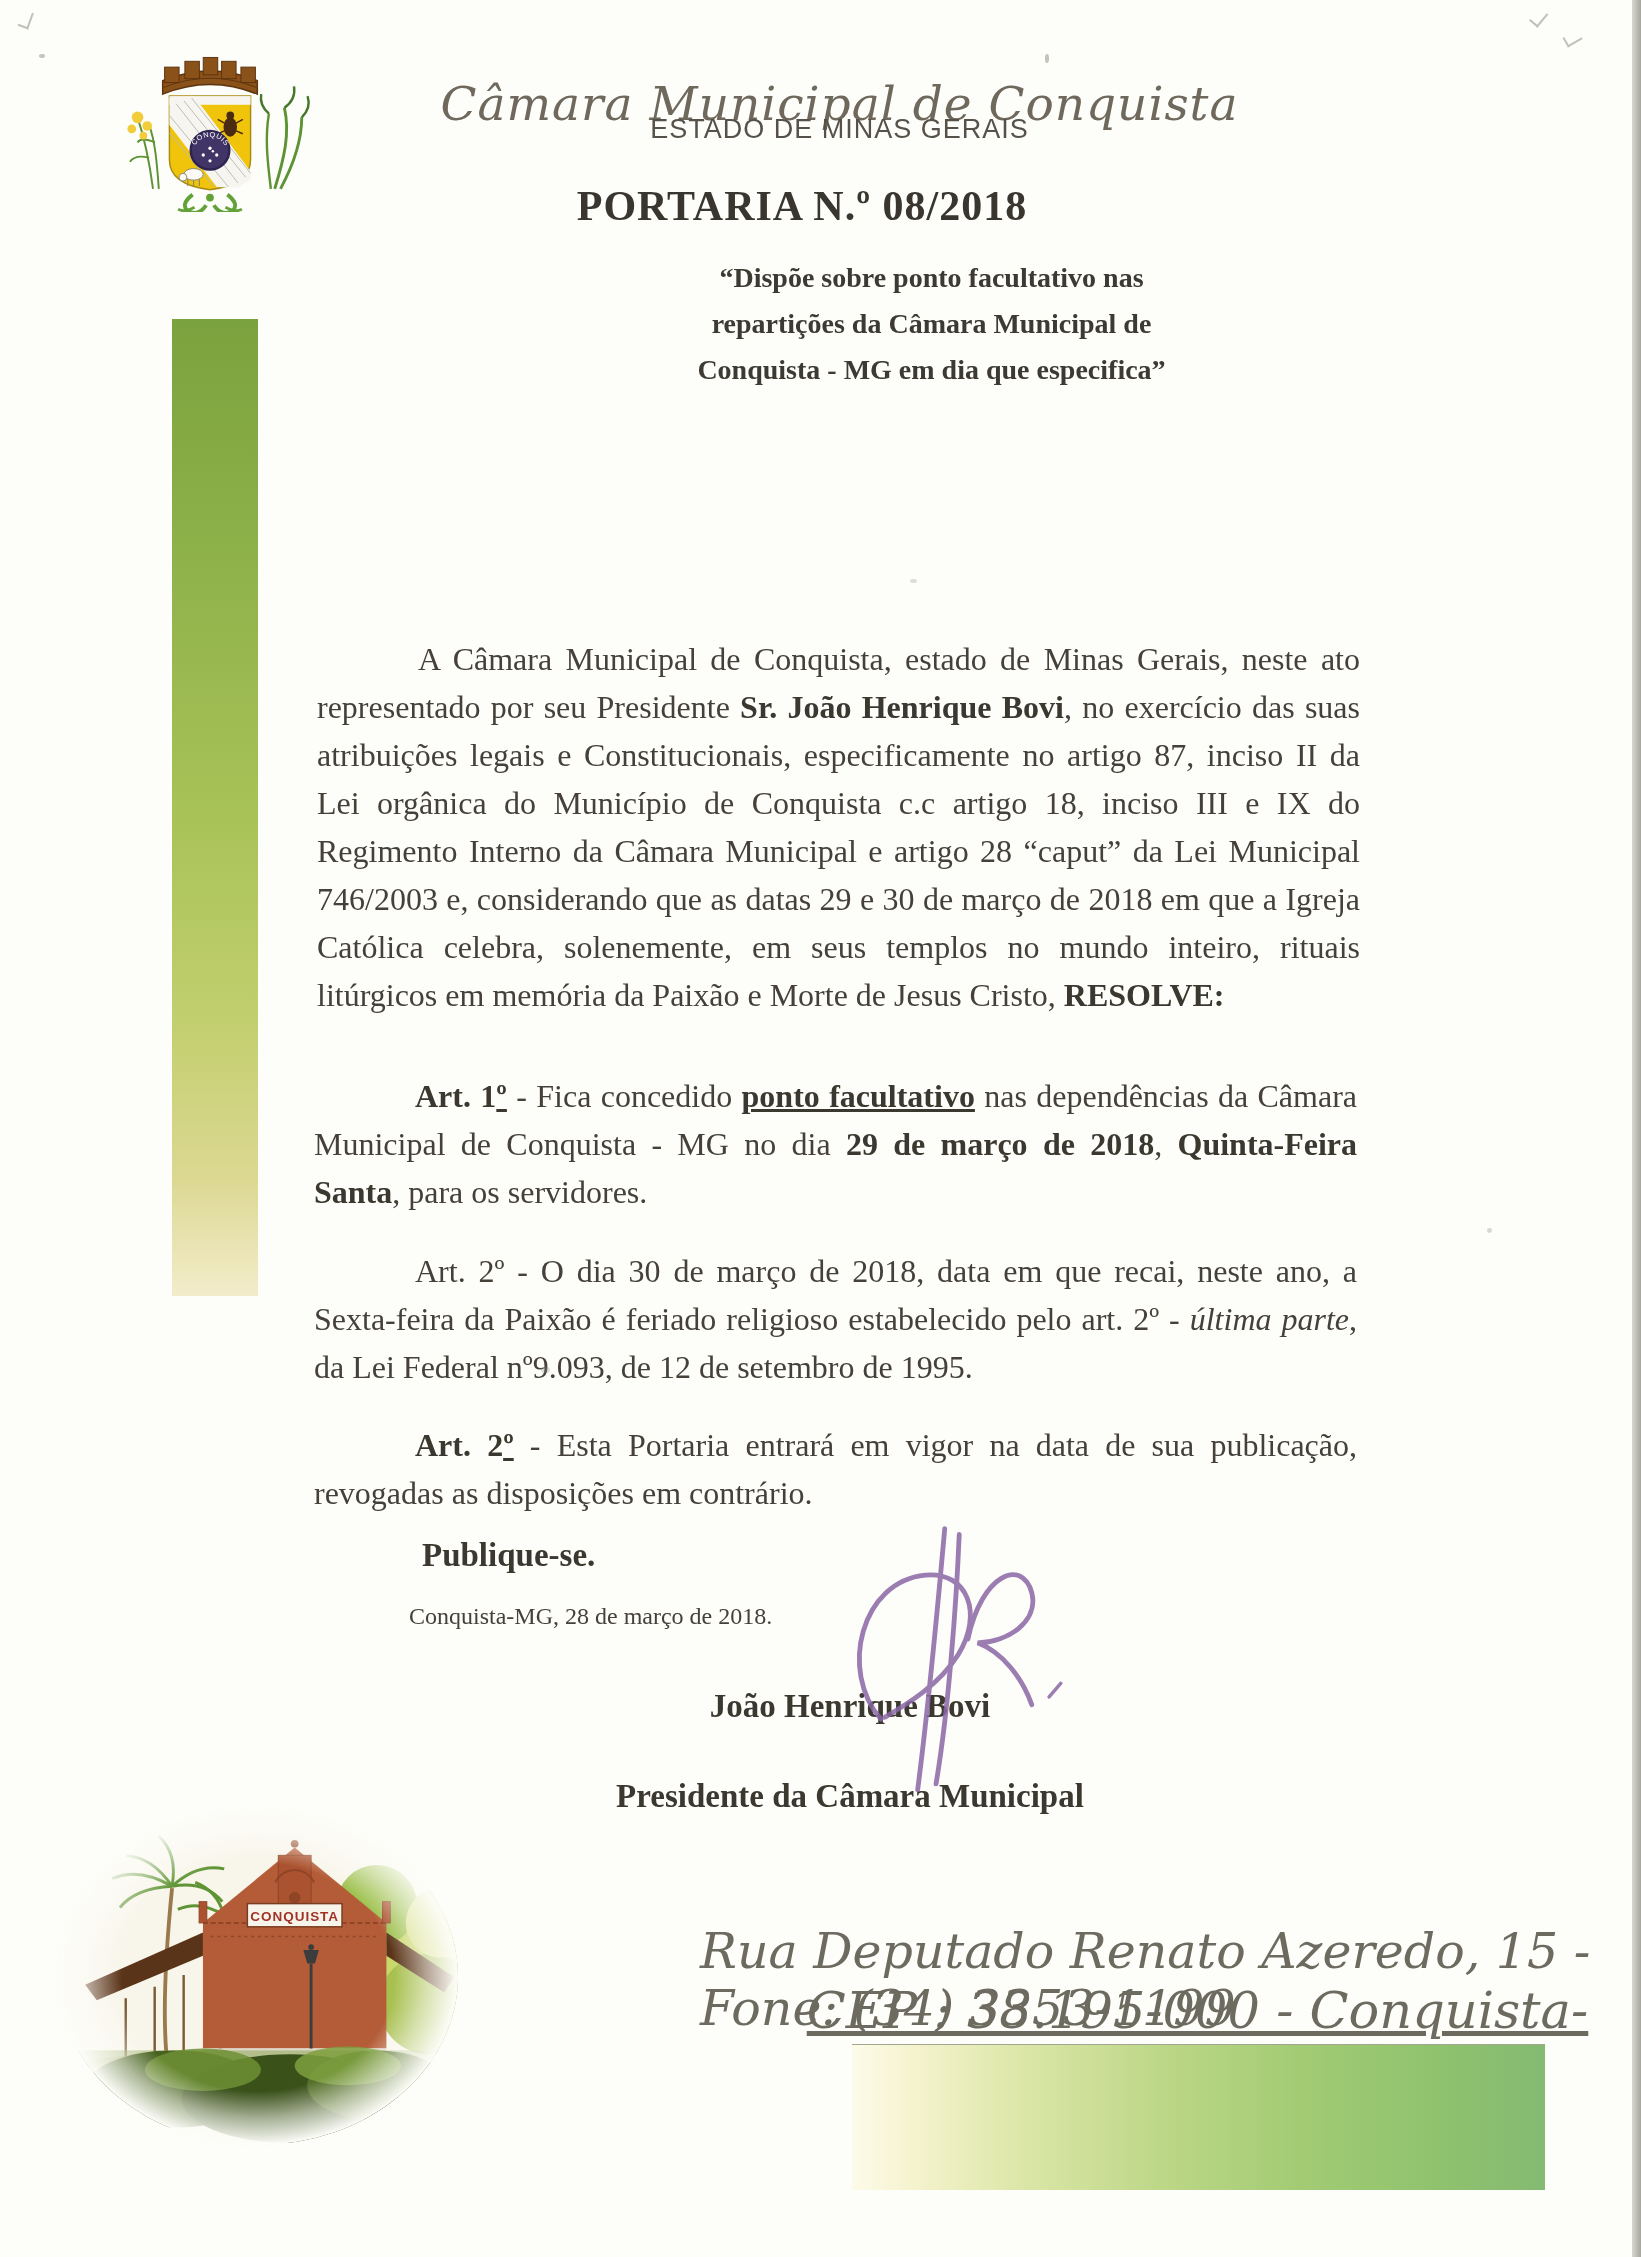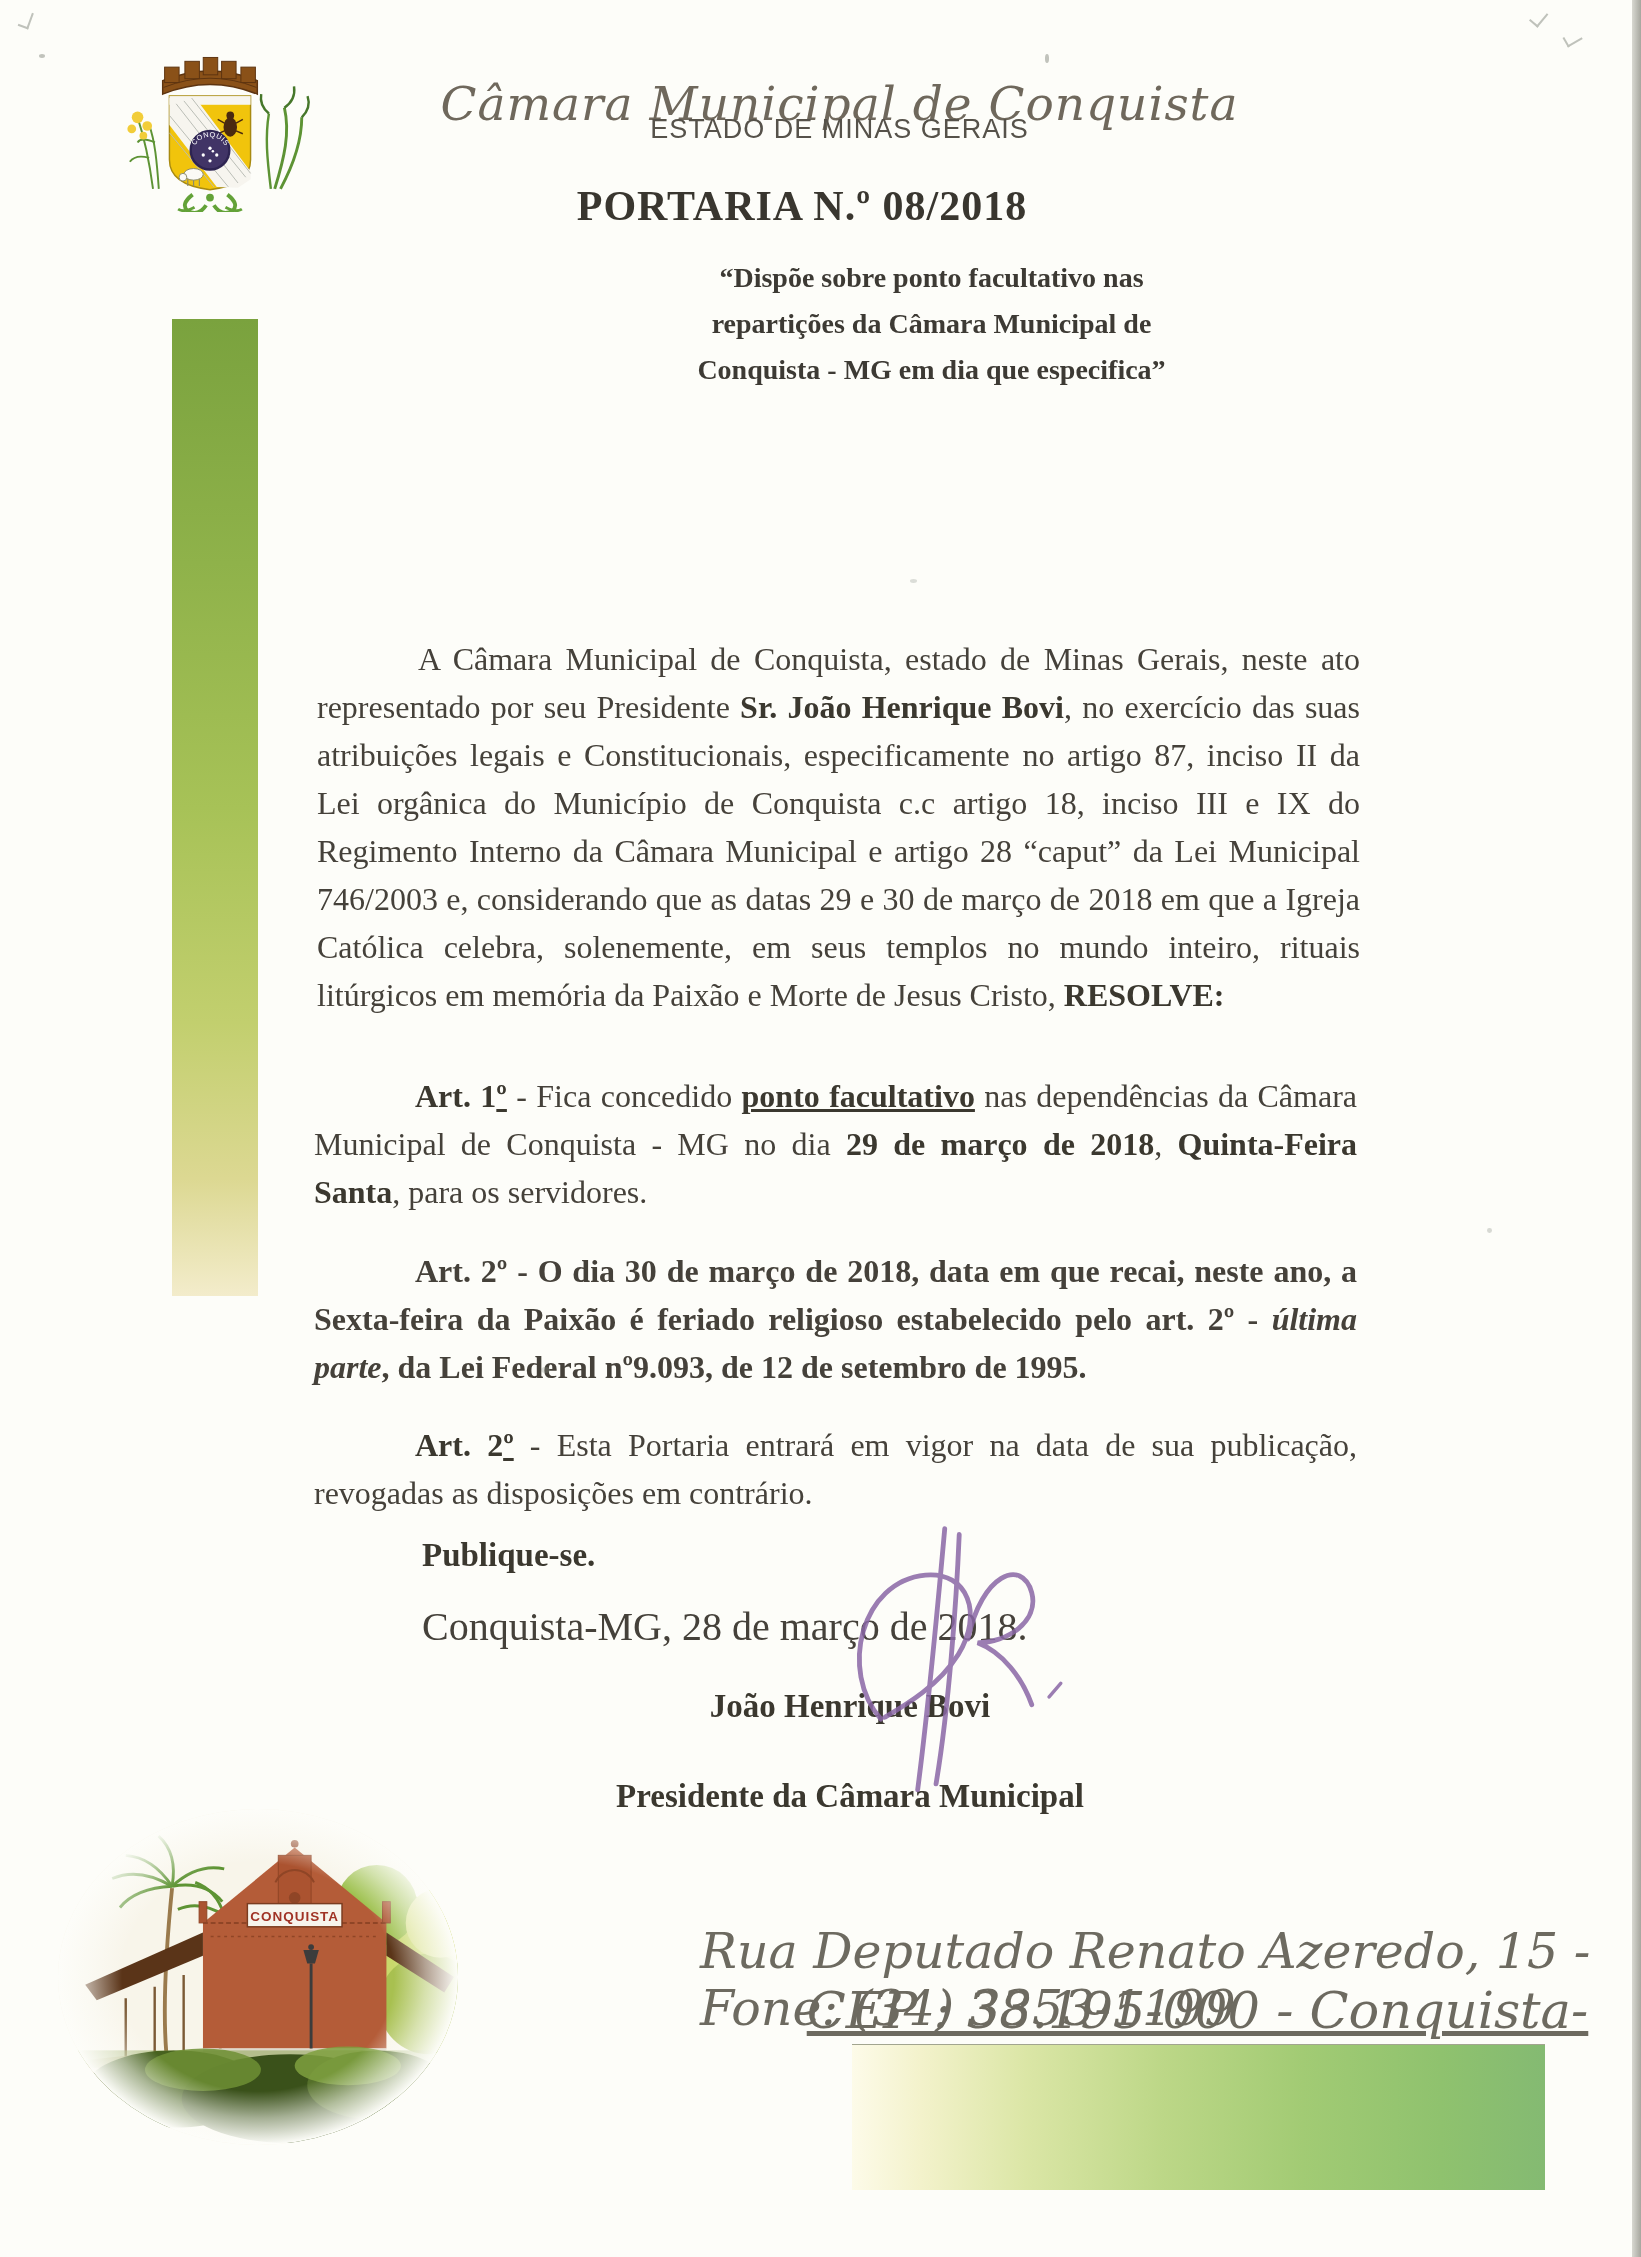--- a/index.html
+++ b/index.html
@@ -24,21 +24,21 @@
     background:linear-gradient(90deg,#fdfbe9 0%,#f3f2cb 10%,#dbe6a6 25%,#bcd787 45%,#a2cb74 65%,#8fc26e 85%,#84ba72 100%);}
 
   
   .para{left:314px;width:1043px;font-size:32px;line-height:48px;text-align:justify;
     text-indent:101px;color:#45413a;}
   .para b{color:#3b382f;}
   .ul{text-decoration:underline;}
   .it{font-style:italic;}
   .ord{text-decoration:underline;}
   .publish{left:422px;top:1537px;font-size:33px;font-weight:bold;color:#3b382f;}
-  .dateline{left:422px;top:1603px;font-size:40px;color:#45413a;}
+  .dateline{left:409px;top:1603px;font-size:24px;color:#45413a;}
   .sig-name{left:367px;top:1688px;width:966px;text-align:center;font-weight:bold;font-size:33px;color:#3b382f;}
   .sig-role{left:367px;top:1778px;width:966px;text-align:center;font-weight:bold;font-size:33px;color:#3b382f;}
   .signature-svg{left:821px;top:1521px;width:290px;height:290px;z-index:5;}
 
   
   .photo-wrap{left:58px;top:1809px;width:400px;height:336px;border-radius:50%;overflow:hidden;}
   .photo-vignette{left:58px;top:1809px;width:400px;height:336px;border-radius:50%;
     background:radial-gradient(closest-side,rgba(253,253,249,0) 68%,rgba(253,253,249,.55) 84%,#fdfdf9 100%);}
 
   
@@ -138,21 +138,21 @@
   <div class="abs bar-left"></div>
 
   <p class="abs para" style="top:632px;margin:3px;">
     <span>A Câmara Municipal de Conquista, estado de Minas Gerais, neste ato representado por seu Presidente </span><b>Sr. João Henrique Bovi</b><span>, no exercício das suas atribuições legais e Constitucionais, especificamente no artigo 87, inciso II da Lei orgânica do Município de Conquista c.c artigo 18, inciso III e IX do Regimento Interno da Câmara Municipal e artigo 28 “caput” da Lei Municipal 746/2003 e, considerando que as datas 29 e 30 de março de 2018 em que a Igreja Católica celebra, solenemente, em seus templos no mundo inteiro, rituais litúrgicos em memória da Paixão e Morte de Jesus Cristo, </span><b>RESOLVE:</b>
   </p>
 
   <p class="abs para" style="top:1072px;margin:0;">
     <b><span>Art. 1</span><span class="ord">º</span></b><span> - Fica concedido </span><b class="ul">ponto facultativo</b><span> nas dependências da Câmara Municipal de Conquista - MG no dia </span><b>29 de março de 2018</b><span>, </span><b>Quinta-Feira Santa</b><span>, para os servidores.</span>
   </p>
 
-  <p class="abs para" style="top:1247px;margin:0;font-weight:bold;">
+  <p class="abs para" style="top:1247px;margin:0;">
     <span>Art. 2º - O dia 30 de março de 2018, data em que recai, neste ano, a Sexta-feira da Paixão é feriado religioso estabelecido pelo art. 2º - </span><span class="it">última parte</span><span>, da Lei Federal nº9.093, de 12 de setembro de 1995.</span>
   </p>
 
   <p class="abs para" style="top:1421px;margin:0;">
     <b><span>Art. 2</span><span class="ord">º</span></b><span> - Esta Portaria entrará em vigor na data de sua publicação, revogadas as disposições em contrário.</span>
   </p>
 
   <div class="abs publish">Publique-se.</div>
   <div class="abs dateline">Conquista-MG, 28 de março de 2018.</div>
 

